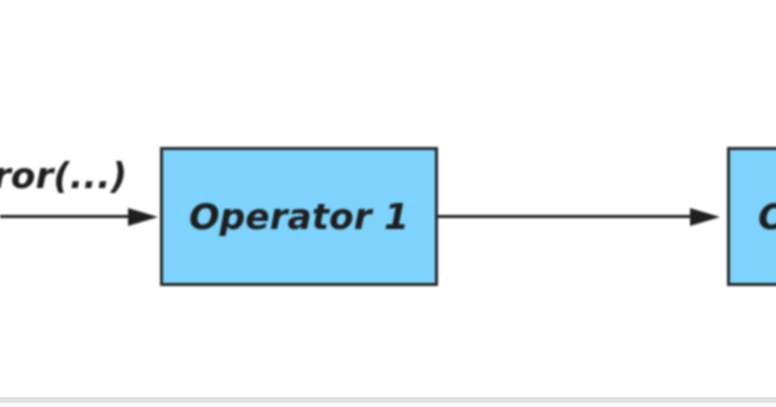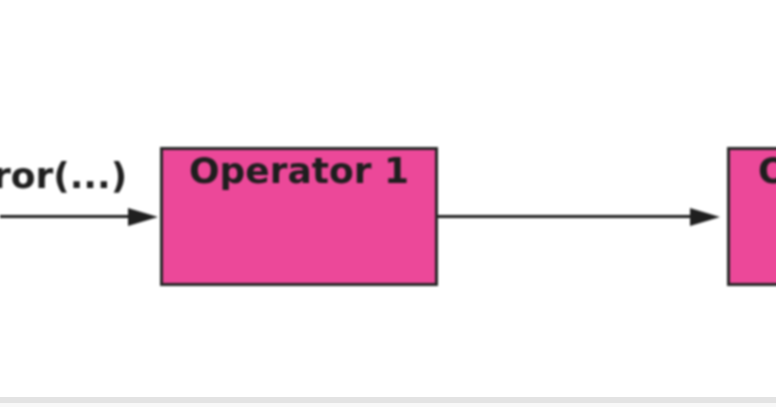--- a/index.html
+++ b/index.html
@@ -7,35 +7,37 @@
     padding: 0;
     background: #ffffff;
     font-family: "DejaVu Sans", sans-serif;
   }
   .stage {
     position: relative;
     width: 776px;
     height: 407px;
     overflow: hidden;
     background: #ffffff;
+    font-style: italic;
   }
   
   .diagram {
     position: absolute;
     inset: 0;
     filter: blur(0.8px);
   }
   .node-box {
     position: absolute;
     top: 147px;
     height: 139px;
     box-sizing: border-box;
     border: 3px solid #262626;
-    background: #ec4899;
+    background: #7dd3fc;
     display: flex;
+    align-items: center;
     justify-content: center;
   }
   .node-box.node-1 { left: 160px; width: 278px; }
   .node-box.node-2 { left: 727px; width: 280px; justify-content: flex-start; padding-left: 28px; }
   .node-label {
     font-size: 36px;
     font-weight: 700;
     color: #1e1e1e;
     white-space: nowrap;
     letter-spacing: 0px;

